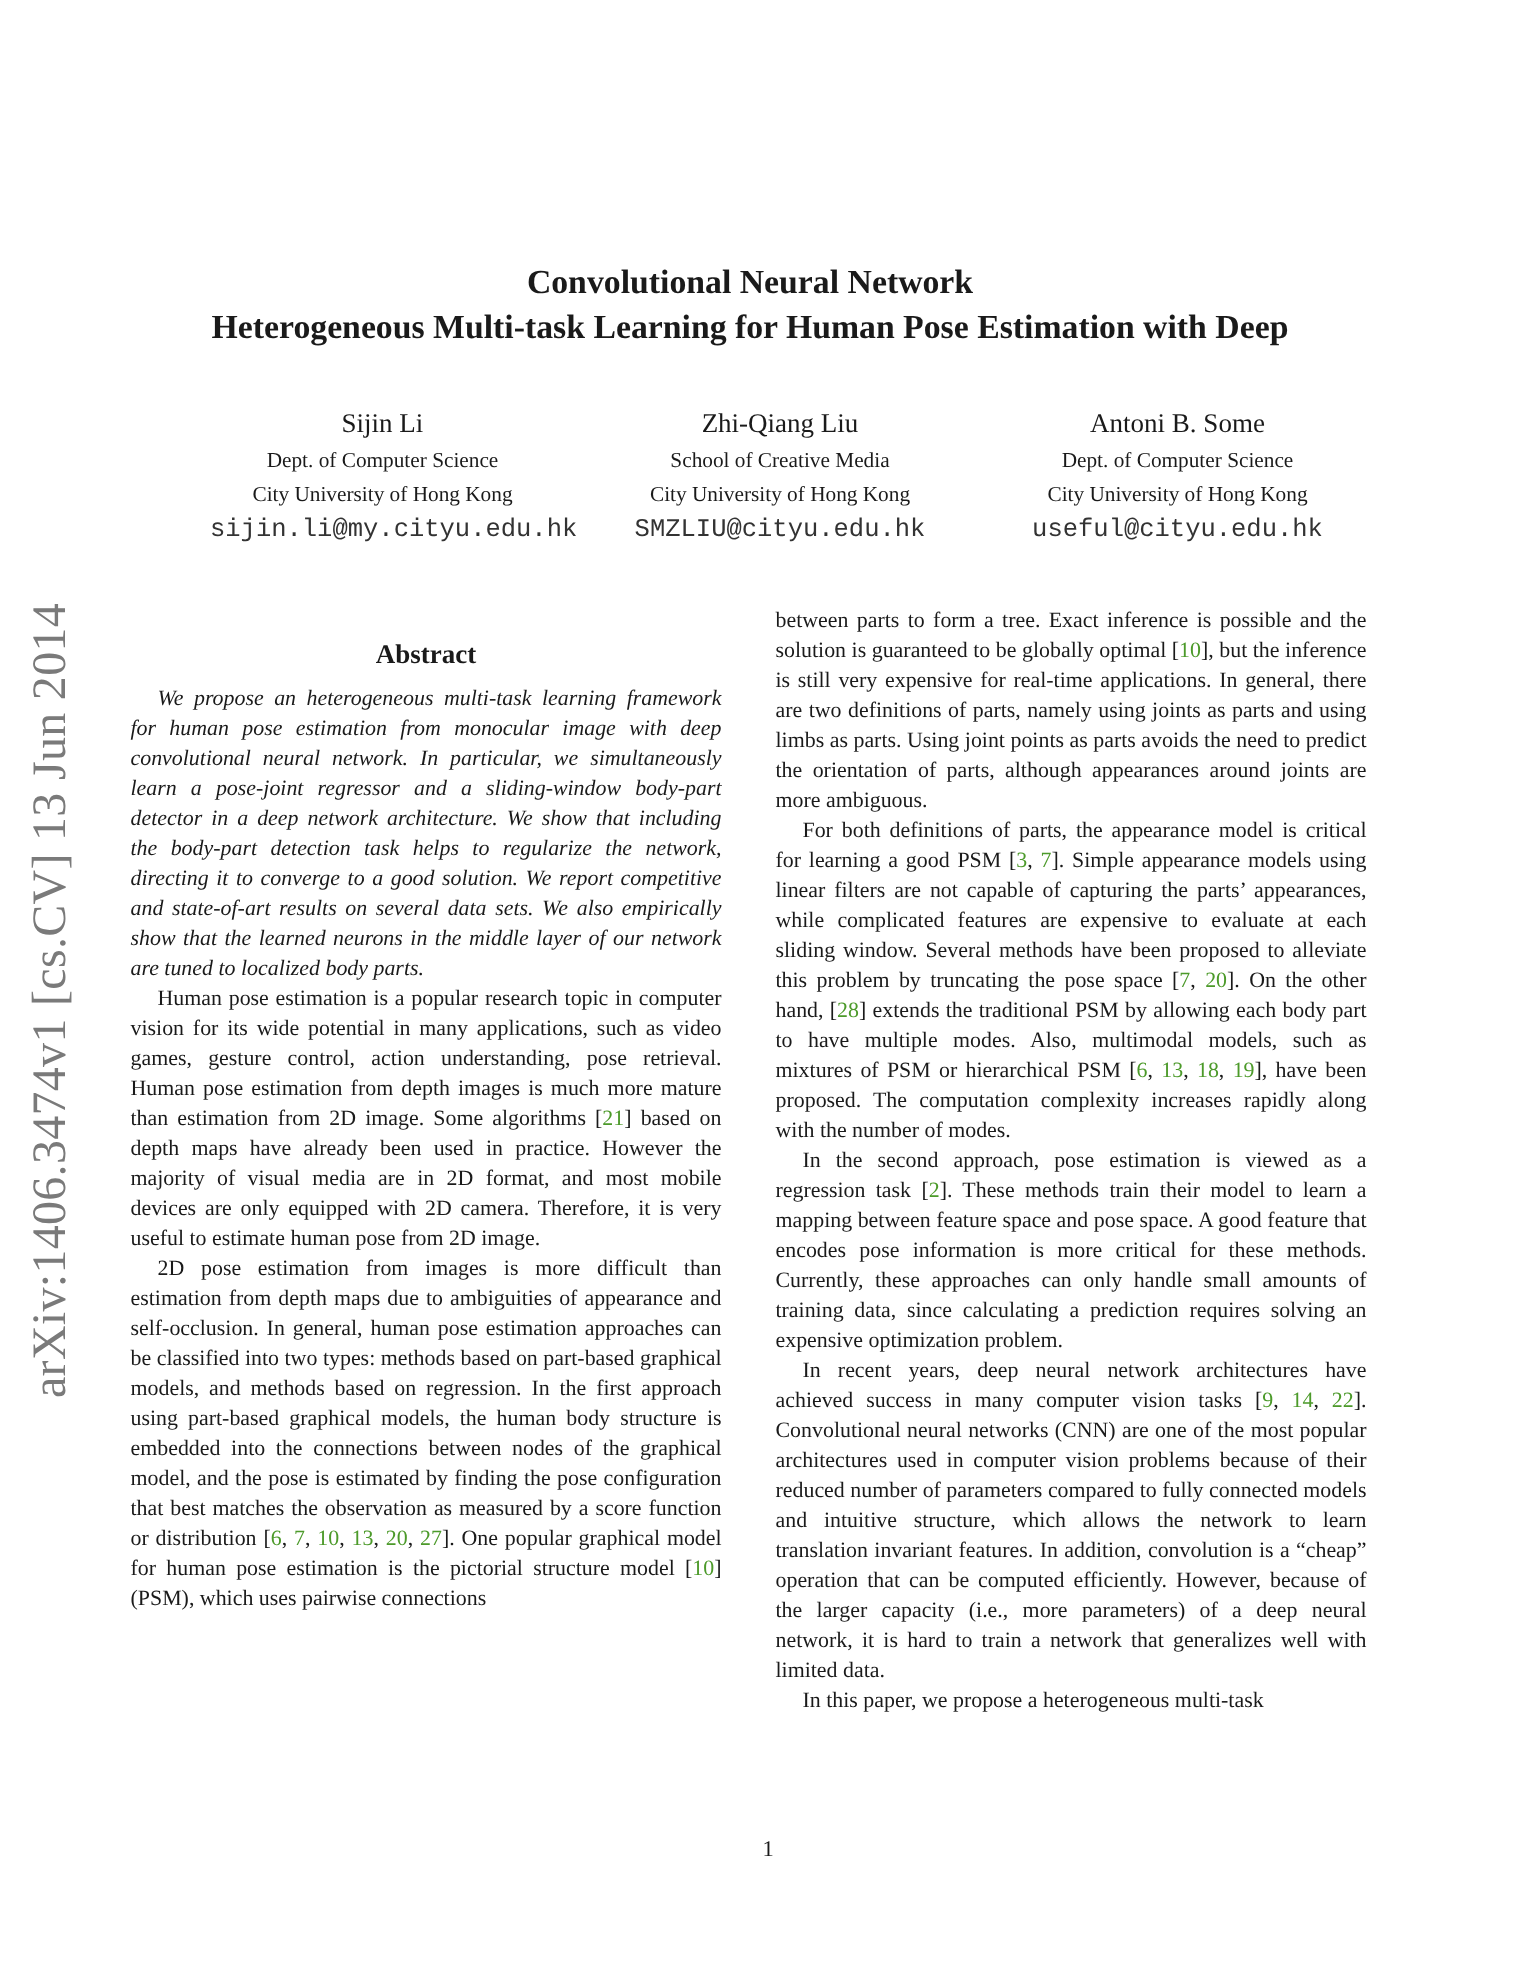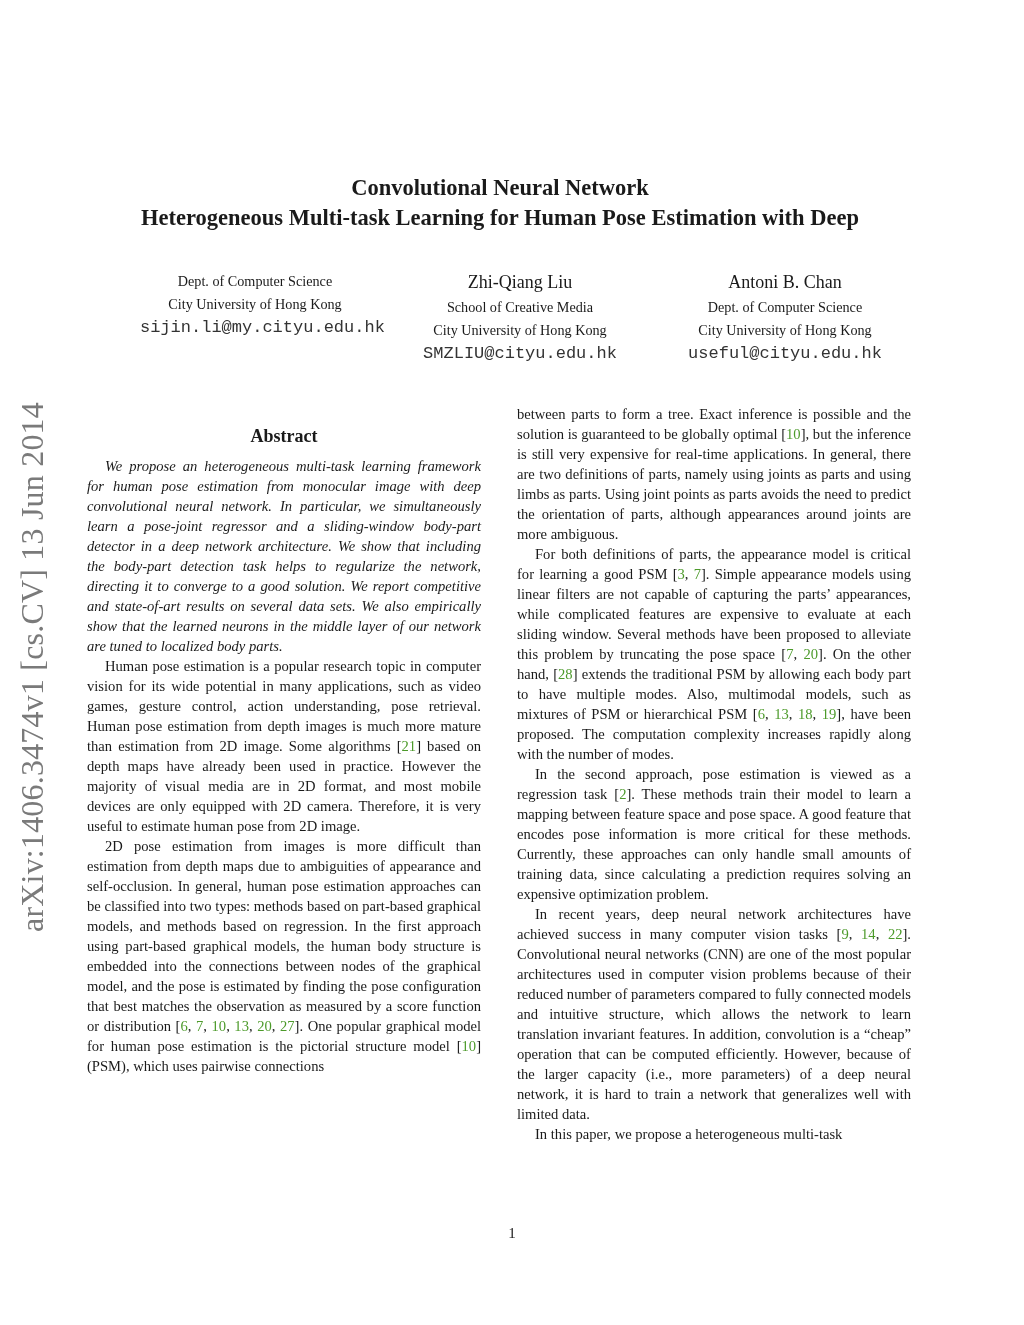--- a/index.html
+++ b/index.html
@@ -44,32 +44,33 @@
 
 <div class="arxiv-stamp" style="color: rgb(122, 122, 122);">arXiv:1406.3474v1  [cs.CV]  13 Jun 2014</div>
 
 <div class="title">
   <div>Convolutional Neural Network</div>
   <div>Heterogeneous Multi-task Learning for Human Pose Estimation with Deep</div>
 </div>
 
 <div class="authors">
   <div class="author">
+    <div class="name">Sijin Li</div>
     <div class="aff">Dept. of Computer Science</div>
     <div class="aff">City University of Hong Kong</div>
     <div class="email">sijin.li@my.cityu.edu.hk</div>
   </div>
   <div class="author">
     <div class="name">Zhi-Qiang Liu</div>
     <div class="aff">School of Creative Media</div>
     <div class="aff">City University of Hong Kong</div>
     <div class="email">SMZLIU@cityu.edu.hk</div>
   </div>
   <div class="author">
-    <div class="name">Antoni B. Chan</div>
+    <div class="name">Antoni B. Some</div>
     <div class="aff">Dept. of Computer Science</div>
     <div class="aff">City University of Hong Kong</div>
     <div class="email">useful@cityu.edu.hk</div>
   </div>
 </div>
 
 <div class="col col-left">
   <div class="abstract-heading">Abstract</div>
   <p class="abstract-body">We propose an heterogeneous multi-task learning framework for human pose estimation from monocular image with deep convolutional neural network. In particular, we simultaneously learn a pose-joint regressor and a sliding-window body-part detector in a deep network architecture. We show that including the body-part detection task helps to regularize the network, directing it to converge to a good solution. We report competitive and state-of-art results on several data sets. We also empirically show that the learned neurons in the middle layer of our network are tuned to localized body parts.</p>
 

